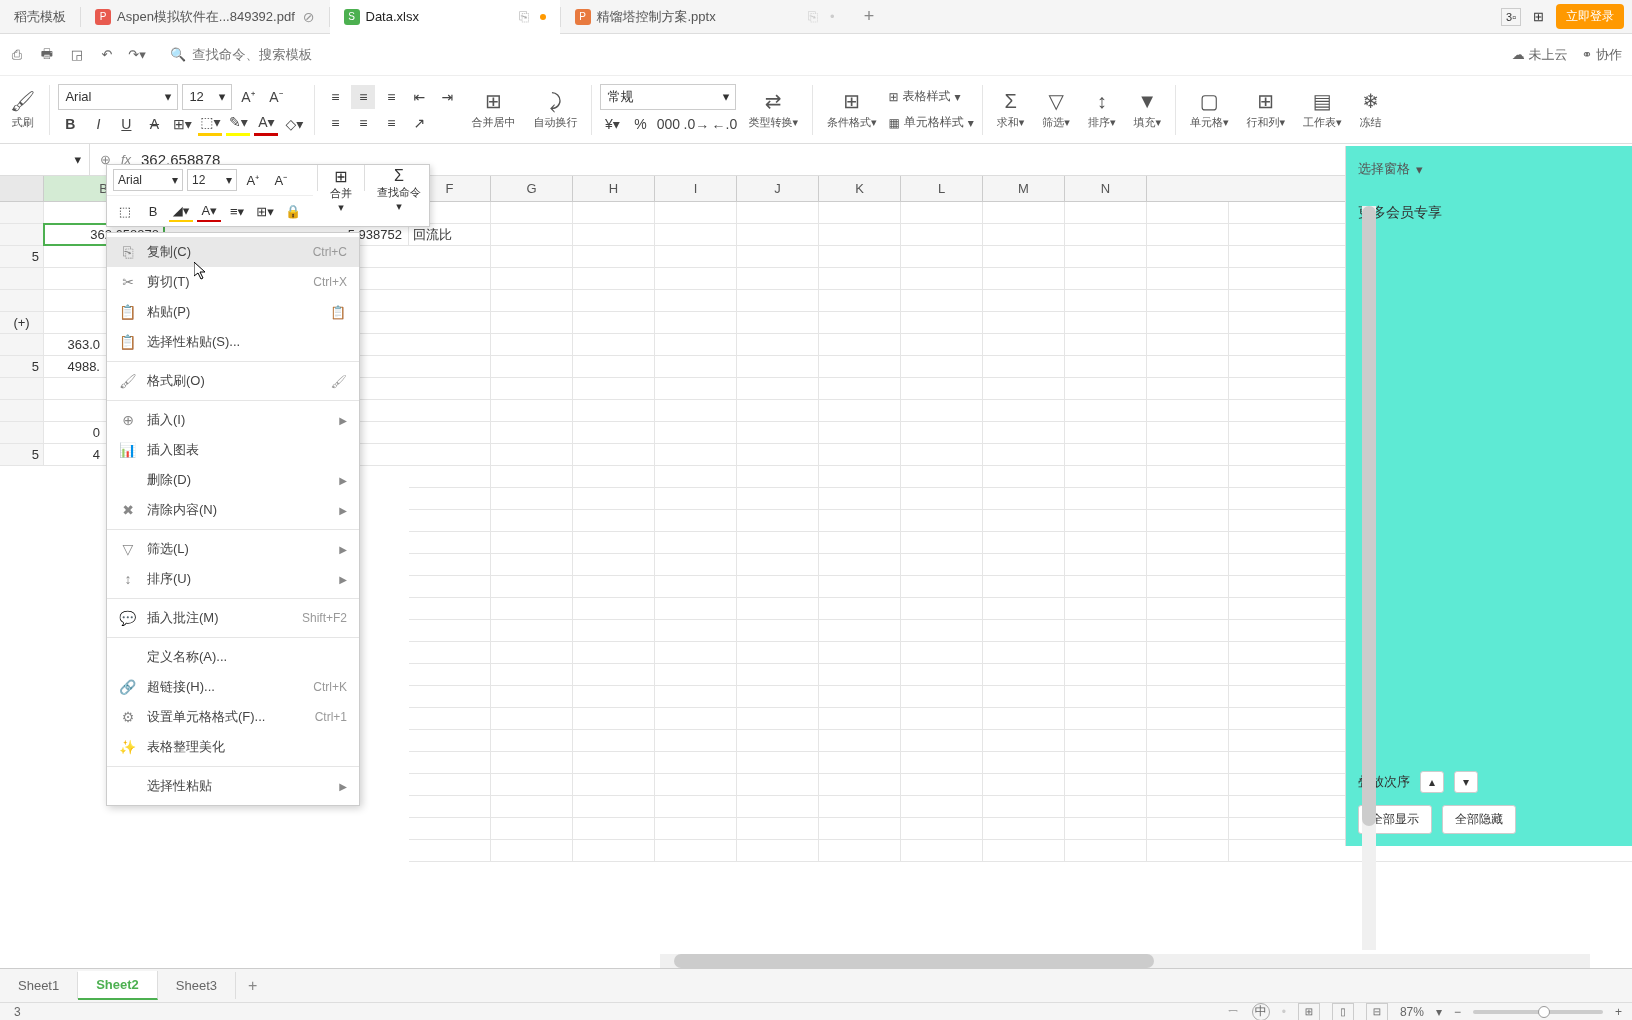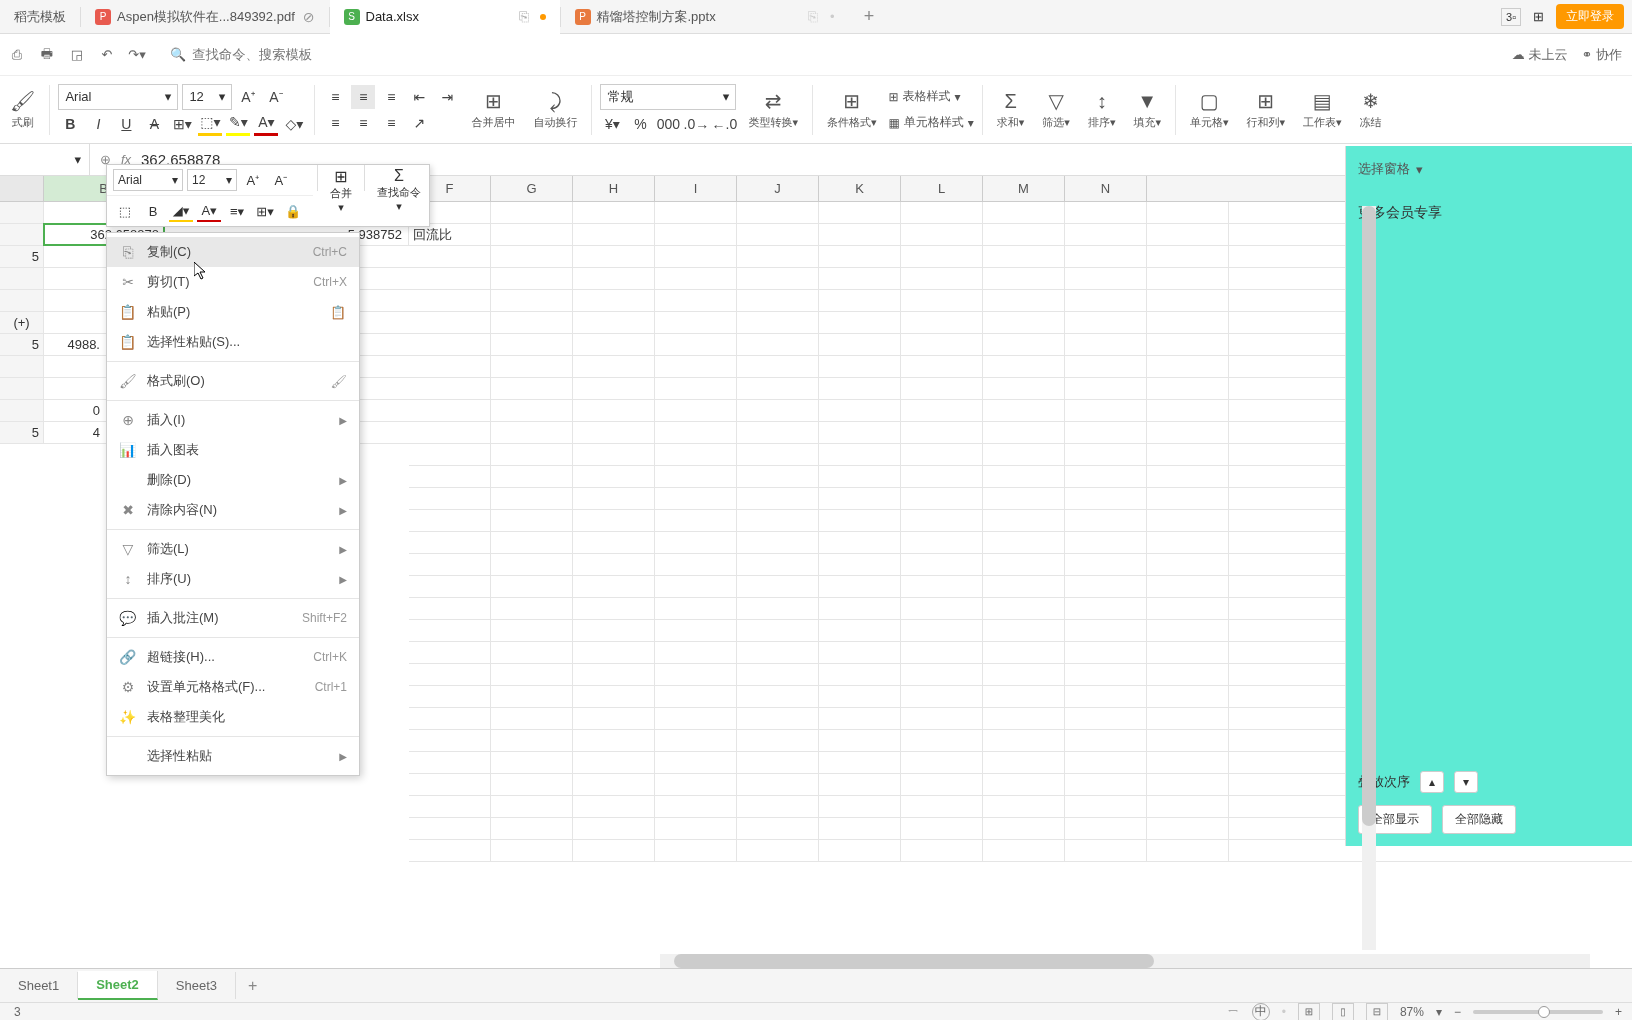--- a/index.html
+++ b/index.html
@@ -332,20 +332,24 @@
       </div>
       <div class="grid-row">
           <div class="grid-cell" style="width:44px;background:#f5f5f5"></div>
         </div>
       <div class="grid-row">
           <div class="grid-cell" style="width:44px;background:#f5f5f5"></div>
         </div>
       <div class="grid-row">
           <div class="grid-cell" style="width:44px;background:#f5f5f5;justify-content:center">(+)</div>
         </div>
+      <div class="grid-row">
+        <div class="grid-cell" style="width:44px;background:#f5f5f5"></div>
+        <div class="grid-cell cell-num" style="width:60px;border:none">363.0</div>
+      </div>
       <div class="grid-row">
         <div class="grid-cell" style="width:44px;background:#f5f5f5;justify-content:flex-end">5</div>
         <div class="grid-cell cell-num" style="width:60px;border:none">4988.</div>
       </div>
       <div class="grid-row">
           <div class="grid-cell" style="width:44px;background:#f5f5f5"></div>
         </div>
       <div class="grid-row">
           <div class="grid-cell" style="width:44px;background:#f5f5f5"></div>
         </div>
@@ -826,20 +830,25 @@
     </div>
     <div class="ctx-sep"></div>
     <div class="ctx-item">
       <span class="ctx-icon">💬</span>
     <span class="ctx-label">插入批注(M)</span>
     <span class="ctx-shortcut">Shift+F2</span>
 
     </div>
     <div class="ctx-sep"></div>
     <div class="ctx-item">
+      <span class="ctx-icon"></span>
+    <span class="ctx-label">定义名称(A)...</span>
+
+    </div>
+    <div class="ctx-item">
       <span class="ctx-icon">🔗</span>
     <span class="ctx-label">超链接(H)...</span>
     <span class="ctx-shortcut">Ctrl+K</span>
 
     </div>
     <div class="ctx-item">
       <span class="ctx-icon">⚙</span>
     <span class="ctx-label">设置单元格格式(F)...</span>
     <span class="ctx-shortcut">Ctrl+1</span>
 

